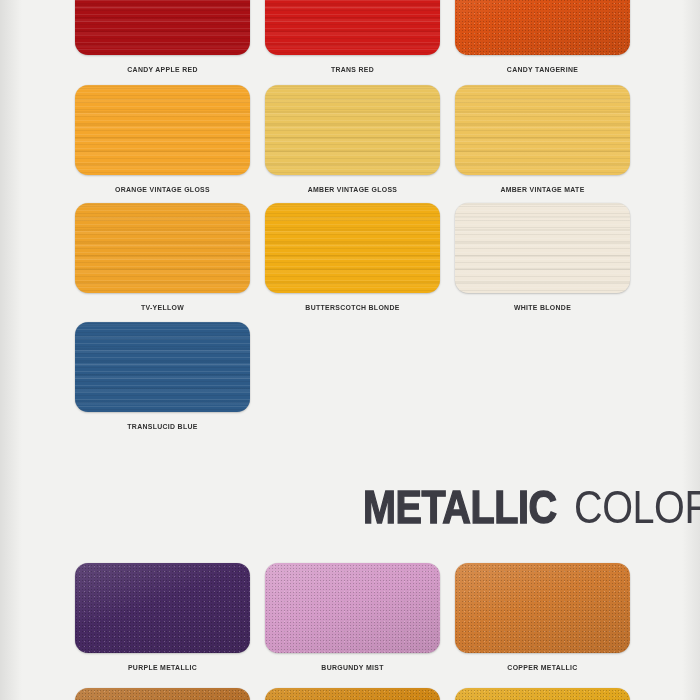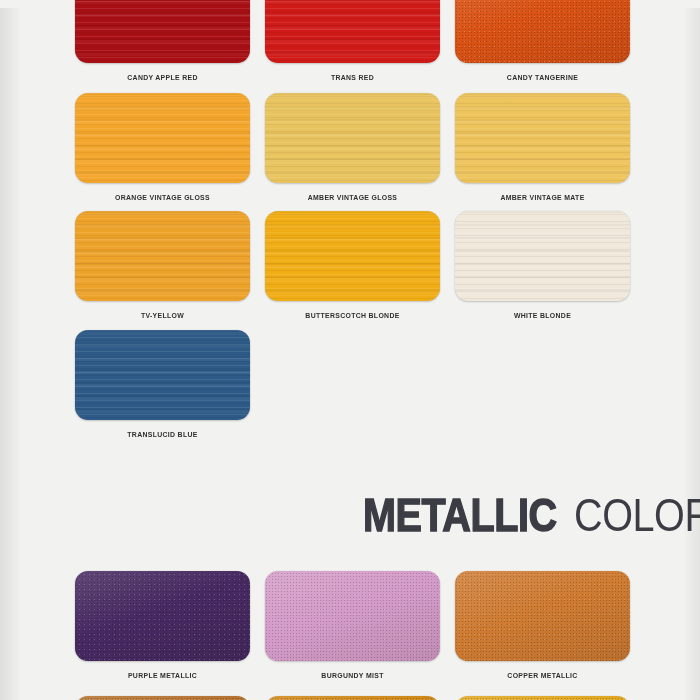--- a/index.html
+++ b/index.html
@@ -9,21 +9,20 @@
     font-family:"Liberation Sans", sans-serif;
     position:relative;
   }
   
   #page{
     position:absolute;inset:0;
     background:
       linear-gradient(to right, rgba(205,205,203,.55) 0px, rgba(242,242,240,0) 22px),
       linear-gradient(to left, rgba(205,205,203,.40) 0px, rgba(242,242,240,0) 18px),
       #f2f2f0;
-    margin-top: 8px;
   }
 
   .grid{position:absolute;left:0;top:0;width:700px;}
 
   .swatch{
     position:absolute;
     width:175px;height:90px;
     border-radius:13px;
     box-shadow:0 1px 2px rgba(0,0,0,.18), 0 0 0 .5px rgba(0,0,0,.05);
     overflow:hidden;

